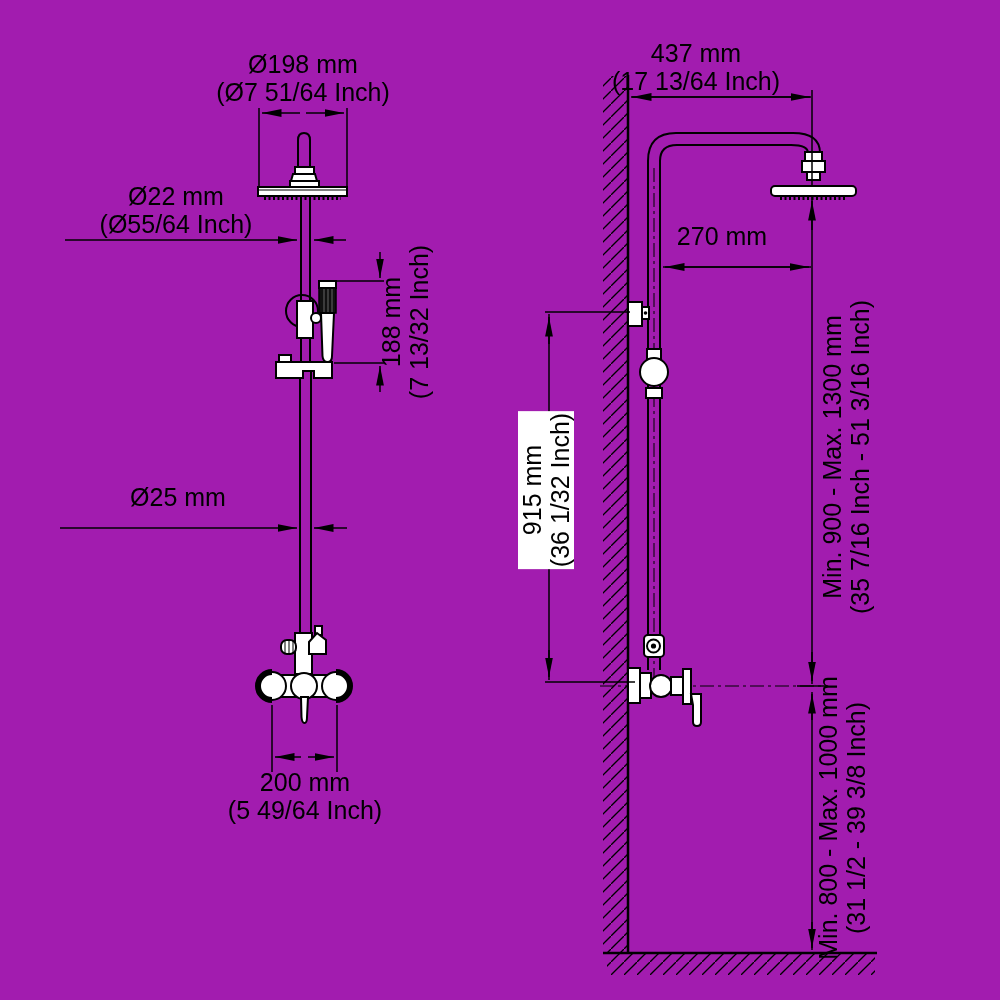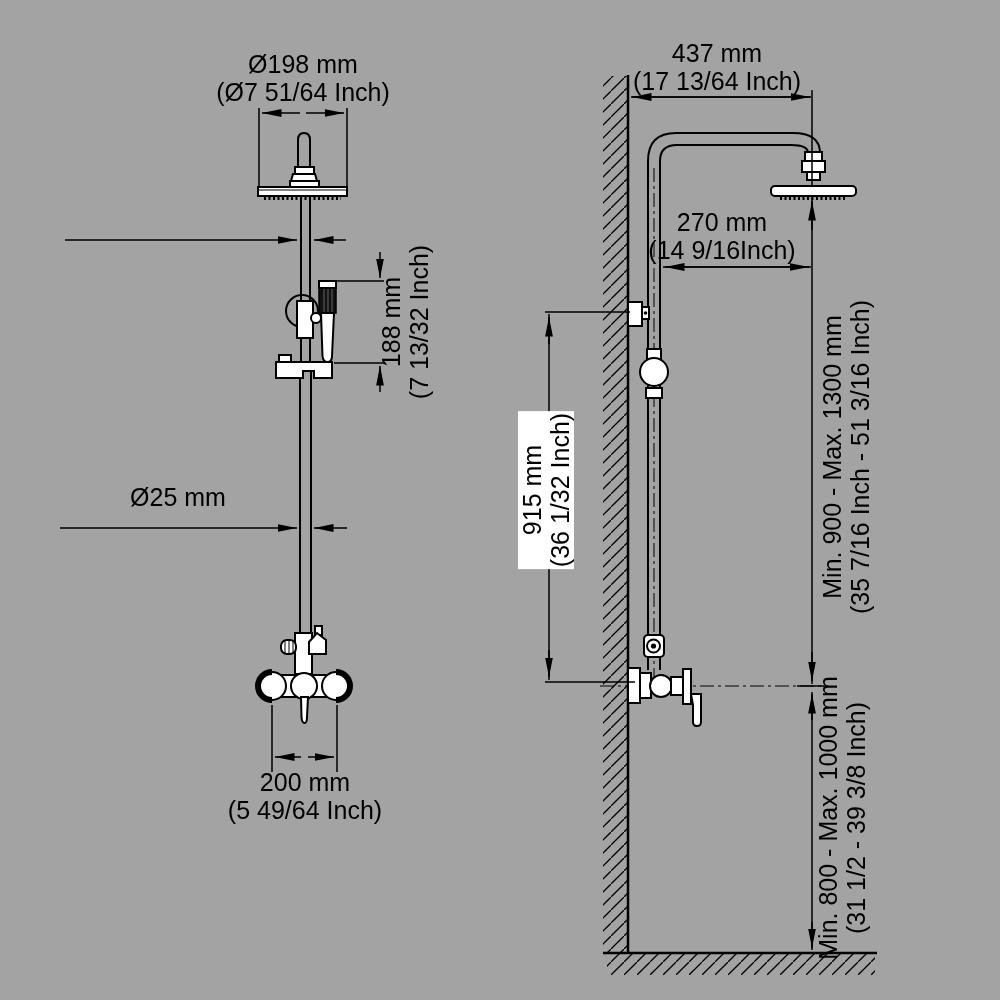--- a/index.html
+++ b/index.html
@@ -1,16 +1,16 @@
 <!DOCTYPE html>
 <html><head>
 <meta charset="utf-8">
 <style>
   html,body{margin:0;padding:0;background:#fff;}
-  .stage{position:relative;width:1000px;height:1000px;background:#a3a3a3;overflow:hidden;
+  .stage{position:relative;width:1000px;height:1000px;background:#a21caf;overflow:hidden;
          font-family:"Liberation Sans", sans-serif;color:#000;}
   .stage svg{position:absolute;left:0;top:0;}
   .lbl{position:absolute;transform:translate(-50%,-50%);text-align:center;
        white-space:nowrap;font-size:25px;line-height:28px;color:#000;}
   .lbl.rot{transform:translate(-50%,-50%) rotate(-90deg);}
   .lbl.masked{background:#fff;padding:0 2px;}
 </style>
 </head>
 <body>
 
@@ -193,43 +193,46 @@
     <line x1="812" y1="720" x2="812" y2="694" marker-end="url(#ah)"></line>
     <line x1="812" y1="922" x2="812" y2="948" marker-end="url(#ah)"></line>
   </g>
 </svg>
 
   <div class="lbl" style="left:303px;top:78px">
     <div>Ø198 mm</div>
     <div>(Ø7 51/64 Inch)</div>
   </div>
 
+  <div class="lbl" style="left:176px;top:210px">
+    <div>Ø22 mm</div>
+    <div>(Ø55/64 Inch)</div>
+  </div>
 
   <div class="lbl rot" style="left:405px;top:322px">
     <div>188 mm</div>
     <div>(7 13/32 Inch)</div>
   </div>
 
   <div class="lbl" style="left:178px;top:497px">
     <div>Ø25 mm</div>
   </div>
 
   <div class="lbl" style="left:305px;top:796px">
     <div>200 mm</div>
     <div>(5 49/64 Inch)</div>
   </div>
 
-  <div class="lbl" style="left:717px;top:67px">
+  <div class="lbl" style="left:696px;top:67px">
     <div>437 mm</div>
     <div>(17 13/64 Inch)</div>
   </div>
 
   <div class="lbl" style="left:722px;top:236px">
     <div>270 mm</div>
-    <div>(14 9/16Inch)</div>
   </div>
 
   <div class="lbl rot masked" style="left:546px;top:490px">
     <div>915 mm</div>
     <div>(36 1/32 Inch)</div>
   </div>
 
   <div class="lbl rot" style="left:846px;top:457px">
     <div>Min. 900 - Max. 1300 mm</div>
     <div>(35 7/16 Inch - 51 3/16 Inch)</div>

